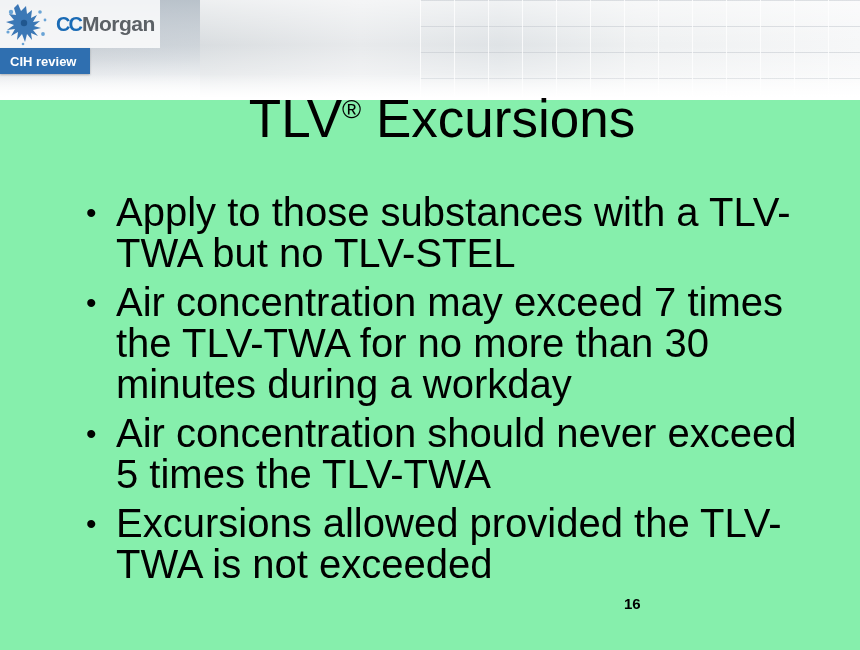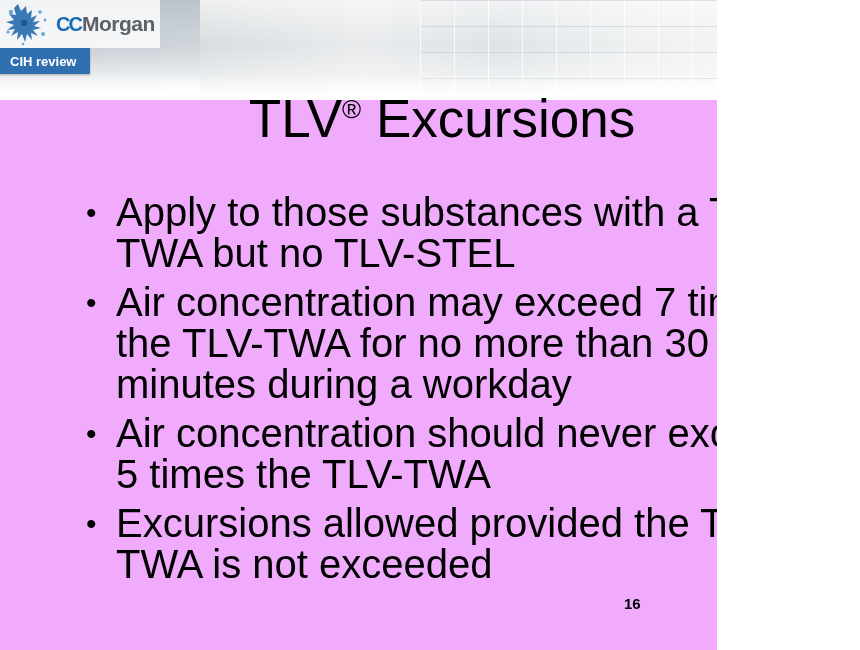--- a/index.html
+++ b/index.html
@@ -8,23 +8,23 @@
   }
   body {
     width: 860px;
     height: 650px;
     background: #ffffff;
     font-family: "Liberation Sans", sans-serif;
     overflow: hidden;
   }
   .slide {
     position: relative;
-    width: 717px;
+    width: 860px;
     height: 650px;
-    background: #f0abfc;
+    background: #86efac;
     overflow: hidden;
   }
 
   
   .header-band {
     position: absolute;
     left: 0;
     top: 0;
     width: 860px;
     height: 100px;

